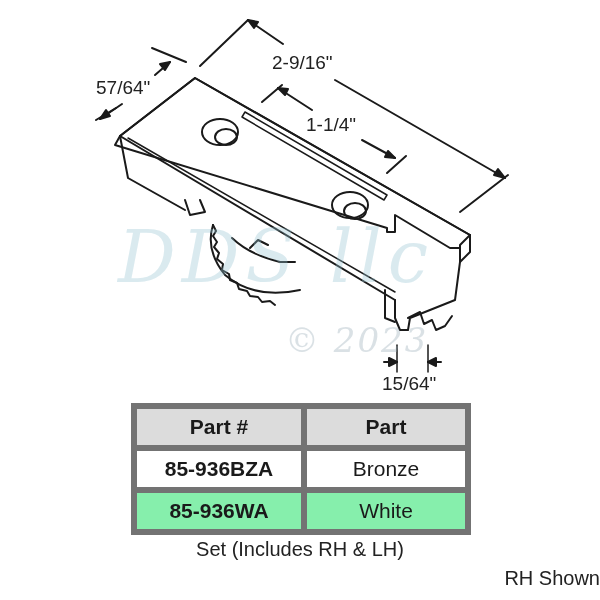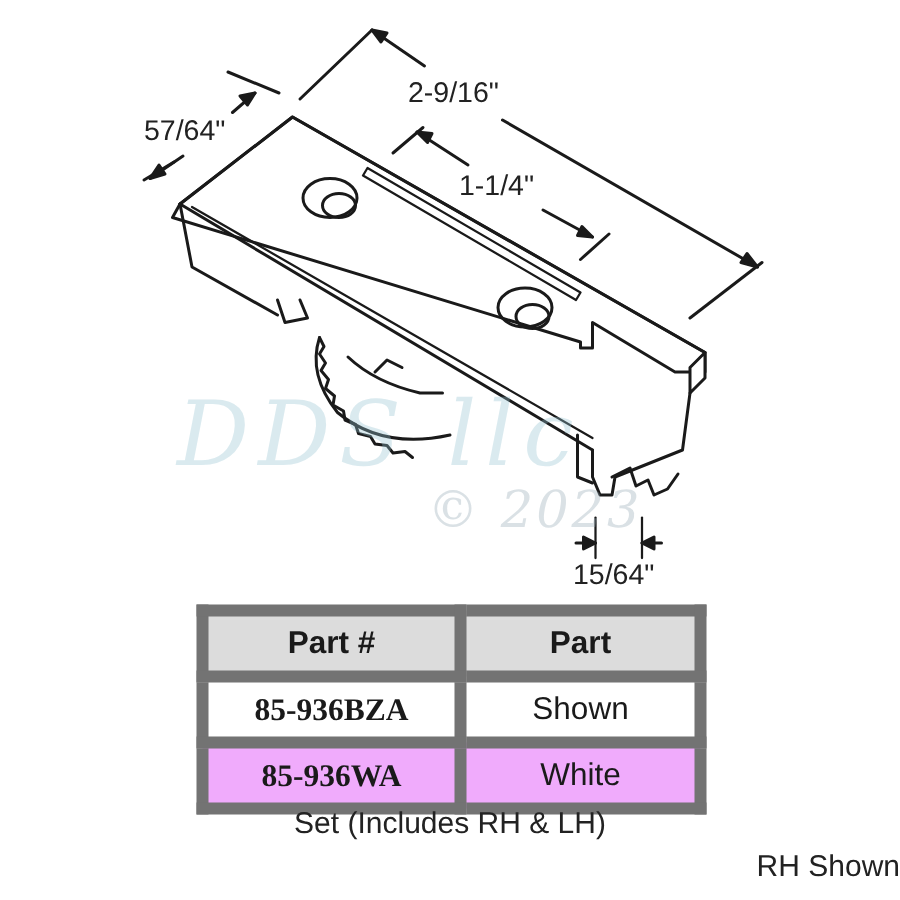--- a/index.html
+++ b/index.html
@@ -2,28 +2,28 @@
 <html><head>
 <meta charset="utf-8">
 <style>
   html, body { margin: 0; padding: 0; background: #ffffff; }
   body { width: 600px; height: 600px; position: relative; overflow: hidden;
          font-family: "Liberation Sans", sans-serif; color: #1a1a1a; }
   .drawing { position: absolute; left: 0; top: 0; width: 600px; height: 400px; }
   .dim-label { position: absolute; font-size: 19px; color: #222; white-space: nowrap; }
   .watermark { position: absolute; font-family: "DejaVu Serif", serif; font-style: italic;
                color: rgba(150,195,210,0.35); white-space: nowrap; pointer-events: none; }
-  .wm-main { left: 118px; top: 215px; font-size: 60px; letter-spacing: 6px; margin-top: 40px; }
+  .wm-main { left: 118px; top: 215px; font-size: 72px; letter-spacing: 6px; }
   .wm-copy { left: 285px; top: 320px; font-size: 34px; letter-spacing: 2px; color: rgba(150,170,180,0.35); text-align: center; }
   table.parts { position: absolute; left: 131px; top: 403px; width: 340px;
                 border-collapse: collapse; font-size: 21px; }
-  table.parts td, table.parts th { border: 8px solid #737373; height: 36px; text-align: center; padding: 0; }
+  table.parts td, table.parts th { border: 6px solid #737373; height: 36px; text-align: center; padding: 0; }
   table.parts th { background: #dcdcdc; font-weight: bold; }
-  table.parts td.part { font-weight: bold; width: 164px; font-family: Liberation Serif, serif; }
-  table.parts tr.alt td { background: #f0abfc; }
+  table.parts td.part { font-weight: bold; width: 164px; }
+  table.parts tr.alt td { background: #86efac; }
   .caption { position: absolute; left: 0; width: 600px; text-align: center; font-size: 20px; color: #222; }
 </style>
 </head>
 <body>
 
 <div class="drawing">
   <svg width="600" height="400" viewBox="0 0 600 400" fill="none" stroke="#1a1a1a" stroke-width="2" stroke-linejoin="round" stroke-linecap="round">
 
     <path d="M195,78 L470,235 L470,248 L450,248 L395,215 L395,232 L387,232 L387,228 L115,145 L120,136 Z" fill="#fff"></path>
 
@@ -91,21 +91,21 @@
 </div>
 
 <table class="parts">
   <tbody>
       <tr>
     <th>Part #</th>
     <th>Part</th>
   </tr>
   <tr>
     <td class="part">85-936BZA</td>
-    <td>Shown</td>
+    <td>Bronze</td>
   </tr>
   <tr class="alt">
     <td class="part">85-936WA</td>
     <td>White</td>
   </tr>
 </tbody>
   </table>
 
 <div class="caption" style="top:538px;">Set (Includes RH &amp; LH)</div>
 <div class="caption" style="top:567px;text-align:right;">RH Shown</div>

